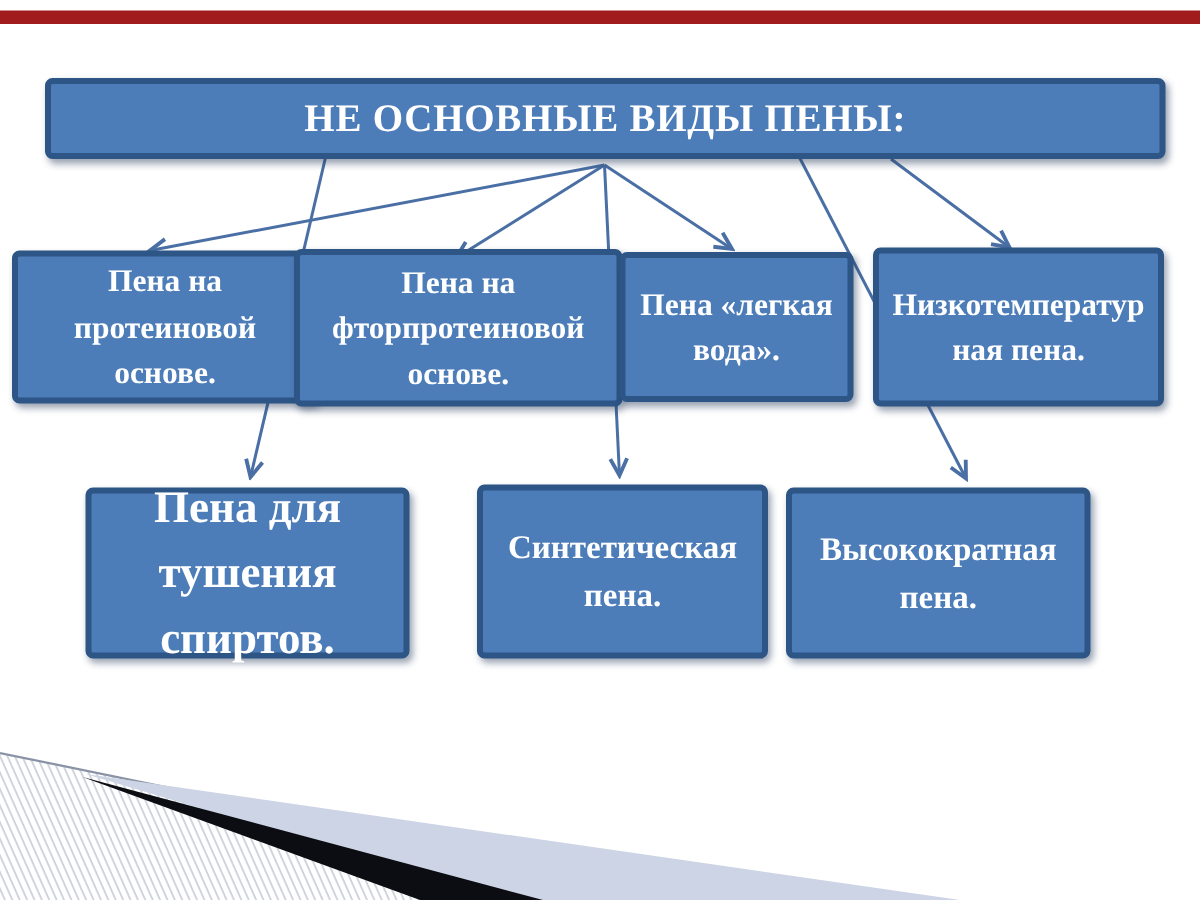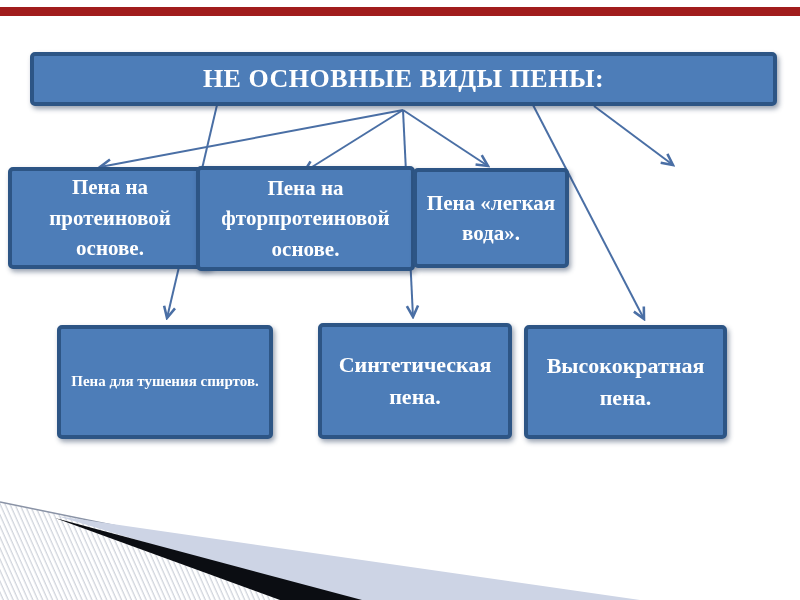--- a/index.html
+++ b/index.html
@@ -19,21 +19,21 @@
     display:flex;align-items:center;justify-content:center;
     box-shadow:2px 3px 5px rgba(30,50,85,0.45);
     line-height:1.45;padding:2px 6px;
   }
   .node .inner{width:100%;}
   #title-box{left:30px;top:52px;width:747px;height:54px;font-size:26px;letter-spacing:0.5px;}
   #node-b1{left:8px;  top:167px;width:204px;height:102px;font-size:21px;}
   #node-b2{left:196px;top:166px;width:219px;height:105px;font-size:21px;}
   #node-b3{left:413px;top:168px;width:156px;height:100px;font-size:21px;}
   #node-b4{left:582px;top:165px;width:194px;height:106px;font-size:21px;padding:2px 3px;}
-  #node-c1{left:57px; top:325px;width:216px;height:114px;font-size:15px;}
+  #node-c1{left:57px; top:325px;width:216px;height:114px;font-size:30px;}
   #node-c2{left:318px;top:323px;width:194px;height:116px;font-size:22px;}
   #node-c3{left:524px;top:325px;width:203px;height:114px;font-size:22px;}
 </style>
 </head>
 <body>
 
 <div id="slide">
 
   <div class="topbar"></div>
 
@@ -71,20 +71,23 @@
 
   <div class="node" id="node-b1">
     <div class="inner">Пена на протеиновой основе.</div>
   </div>
   <div class="node" id="node-b2">
     <div class="inner">Пена на фторпротеиновой основе.</div>
   </div>
   <div class="node" id="node-b3">
     <div class="inner">Пена «легкая вода».</div>
   </div>
+  <div class="node" id="node-b4">
+    <div class="inner">Низкотемператур ная пена.</div>
+  </div>
 
   <div class="node" id="node-c1">
     <div class="inner">Пена для тушения спиртов.</div>
   </div>
   <div class="node" id="node-c2">
     <div class="inner">Синтетическая пена.</div>
   </div>
   <div class="node" id="node-c3">
     <div class="inner">Высокократная пена.</div>
   </div>

